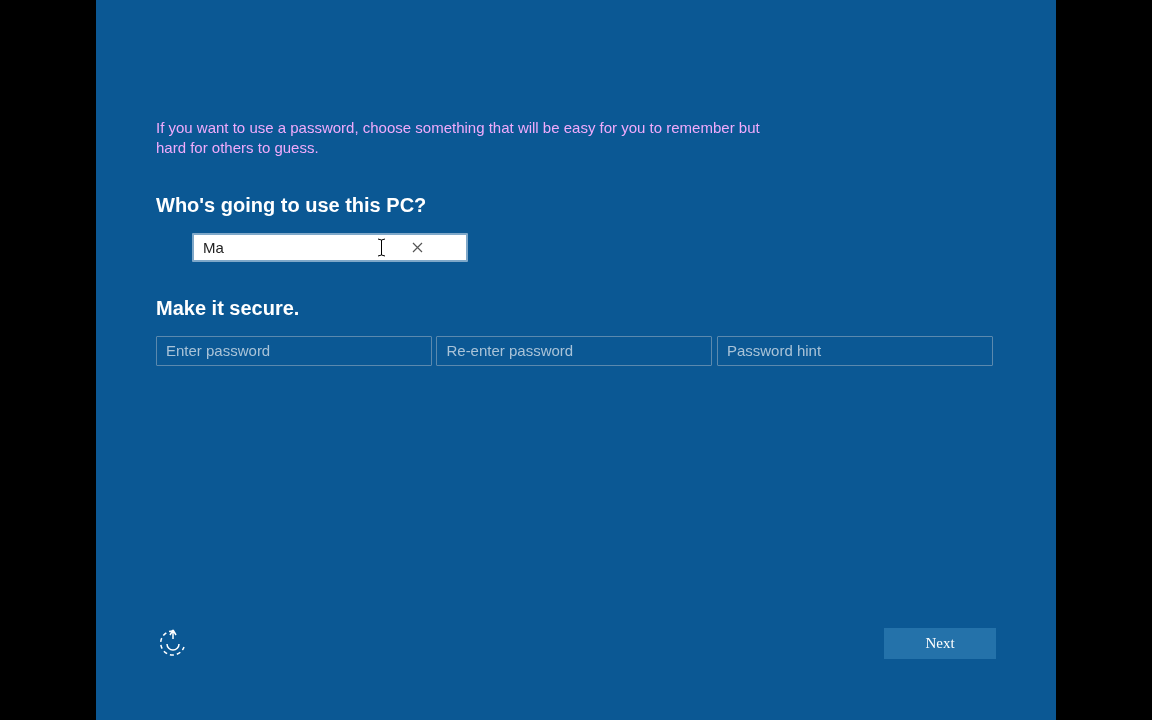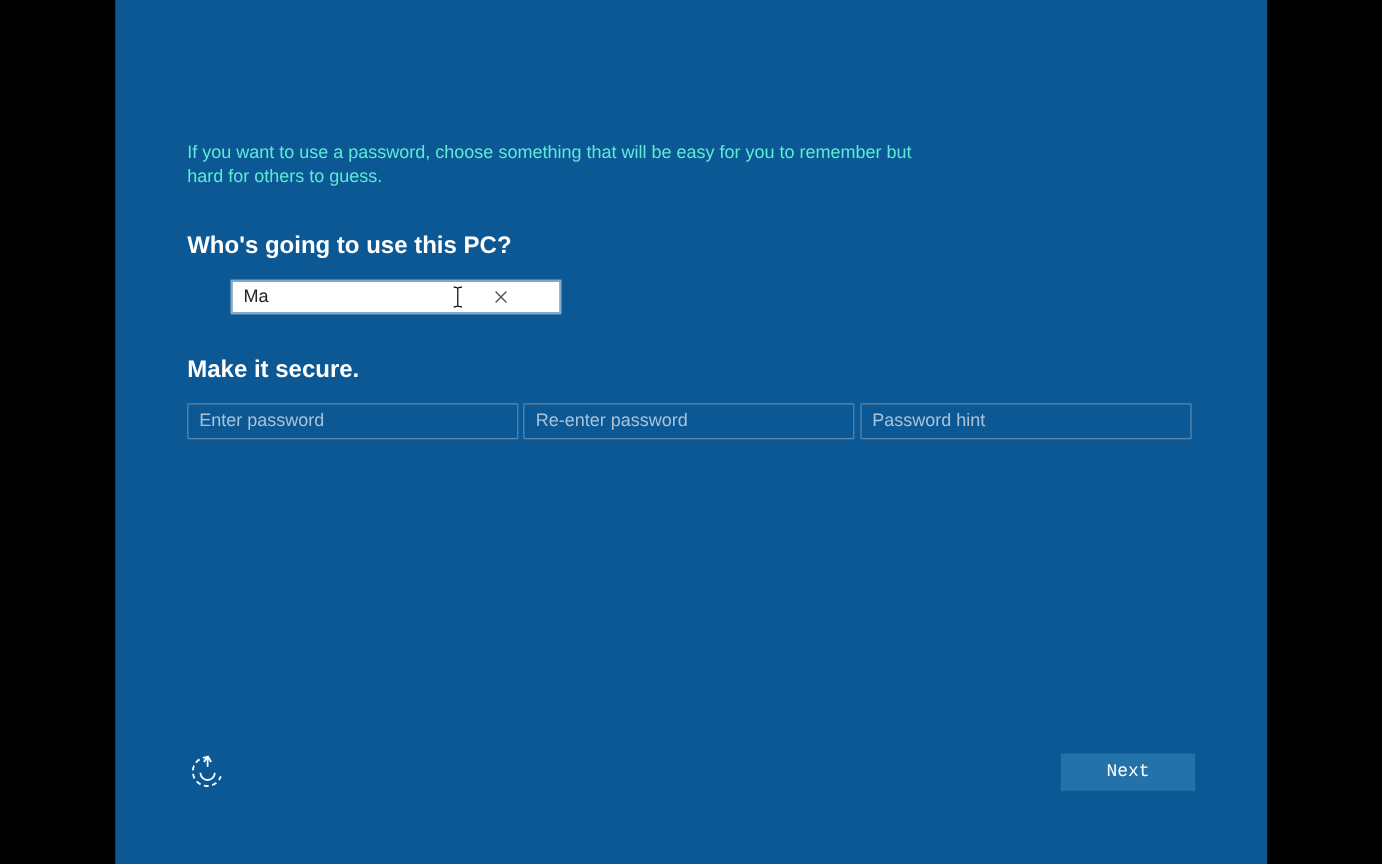--- a/index.html
+++ b/index.html
@@ -36,21 +36,21 @@
       padding: 118px 60px 0 60px;
     }
     .title {
       color: #ffffff;
       font-size: 38px;
       font-weight: 300;
       letter-spacing: 0.3px;
       margin-bottom: 38px;
     }
     .description {
-      color: #5eead4;
+      color: #f0abfc;
       font-size: 15px;
       font-weight: 400;
       line-height: 1.35;
       max-width: 620px;
       margin-bottom: 30px;
     }
     .section-label {
       color: #ffffff;
       font-size: 20px;
       font-weight: 700;
@@ -132,21 +132,21 @@
       justify-content: center;
       cursor: pointer;
     }
     .next-btn {
       width: 112px;
       height: 31px;
       background: #2472aa;
       border: none;
       color: #fff;
       font-size: 15px;
-      font-family: Liberation Mono, monospace;
+      font-family: Liberation Serif, serif;
       cursor: pointer;
     }
   </style>
 </head>
 <body>
 
 <div class="screen">
   <div class="content">
     <p class="description">If you want to use a password, choose something that will be easy for you to remember but hard for others to guess.</p>
 

